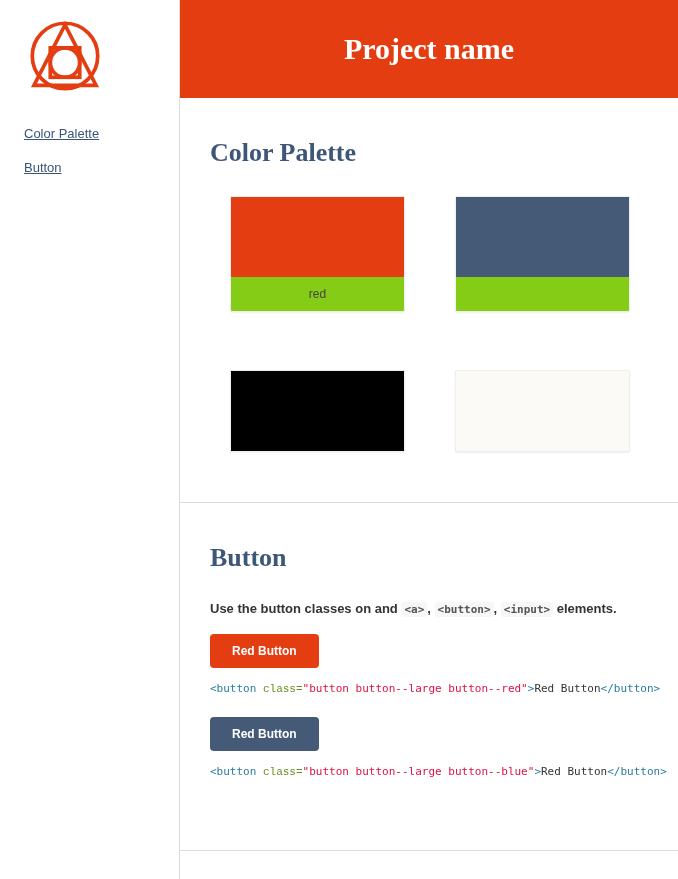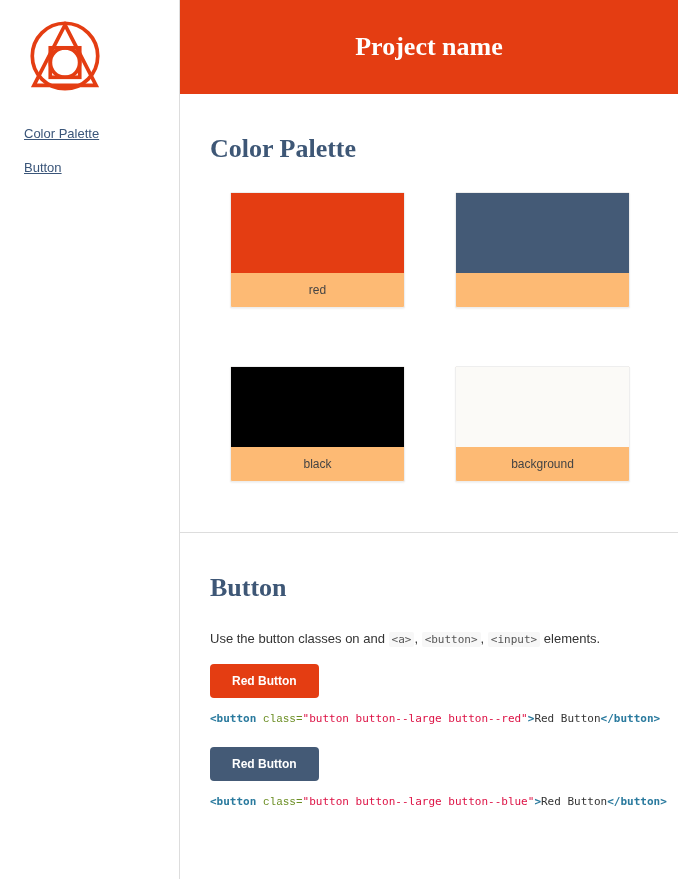--- a/index.html
+++ b/index.html
@@ -30,21 +30,21 @@
   }
   .main { flex: 1; min-width: 0; }
   .header {
     background: #e43d12;
     color: #fff;
     text-align: center;
     padding: 32px 10px;
   }
   .header h1 {
     margin: 0;
-    font-size: 26px;
+    font-size: 30px;
     font-weight: 700;
     font-family: Georgia, "Times New Roman", serif;
   }
   .section {
     padding: 40px 30px 50px 30px;
     border-bottom: 1px solid #ddd;
   }
   .section h2 {
     margin: 0 0 28px 0;
     font-size: 26px;
@@ -52,33 +52,33 @@
     color: #3e5776;
     font-family: Georgia, "Times New Roman", serif;
   }
   .palette {
     display: grid;
     grid-template-columns: repeat(2, 175px);
     gap: 58px 50px;
     margin-left: 20px;
   }
   .swatch-card {
-    background: #fdba74;
+    background: #84cc16;
     border: 1px solid #eee;
     box-shadow: 0 1px 2px rgba(0,0,0,0.06);
     border-radius: 2px;
   }
   .swatch-color { height: 80px; }
   .swatch-label {
     text-align: center;
     font-size: 12px;
     color: #444;
     padding: 10px 4px;
   }
-  .desc { font-size: 13px; color: #333; margin: 0 0 18px 0; }
+  .desc { font-size: 13px; color: #333; margin: 0 0 18px 0; font-weight: bold; }
   code.inline {
     font-family: Menlo, Consolas, monospace;
     font-size: 11px;
     color: #555;
     background: #f7f7f7;
     padding: 1px 3px;
     border-radius: 2px;
   }
   .btn {
     display: inline-block;
@@ -92,21 +92,21 @@
     font-family: inherit;
   }
   .btn-red { background: #e43d12; }
   .btn-blue { background: #445a76; }
   .code-snippet {
     font-family: Menlo, Consolas, monospace;
     font-size: 11px;
     margin: 14px 0 22px 0;
     white-space: nowrap;
   }
-  .tok-tag { color: #2a7a9e; font-weight: bold; }
+  .tok-tag { color: #2a7a9e; }
   .tok-attr { color: #6b8e23; font-family: Liberation Mono, monospace; }
   .tok-str { color: #d14; }
   .tok-text { color: #333; }
 </style>
 </head>
 <body>
 
 <div class="layout">
   <aside class="sidebar">
     <div class="logo">
@@ -135,25 +135,23 @@
       <div class="palette">
         <div class="swatch-card">
           <div class="swatch-color" style="background: rgb(228, 61, 18);"></div>
           <div class="swatch-label">red</div>
         </div>
         <div class="swatch-card">
           <div class="swatch-color" style="background: rgb(68, 90, 118);"></div>
         </div>
         <div class="swatch-card">
           <div class="swatch-color" style="background: rgb(0, 0, 0);"></div>
-          <div class="swatch-label">black</div>
         </div>
         <div class="swatch-card">
           <div class="swatch-color" style="background: rgb(251, 250, 247);"></div>
-          <div class="swatch-label">background</div>
         </div>
       </div>
     </section>
 
     <section class="section">
       <h2>Button</h2>
       <p class="desc">
         <span>Use the button classes on and </span><code class="inline">&lt;a&gt;</code>, <code class="inline">&lt;button&gt;</code>, <code class="inline">&lt;input&gt;</code><span> elements.</span>
       </p>
 

